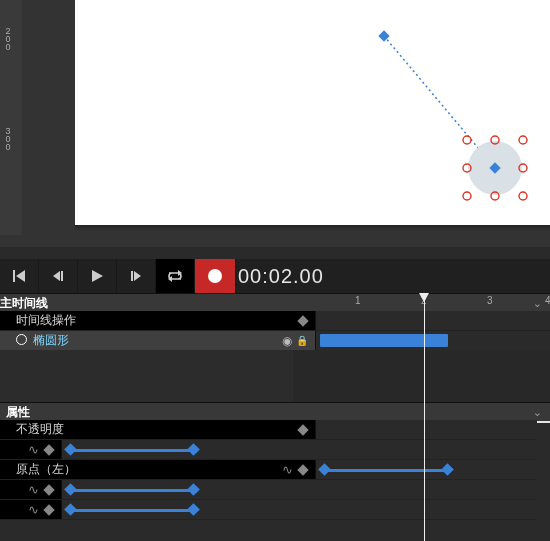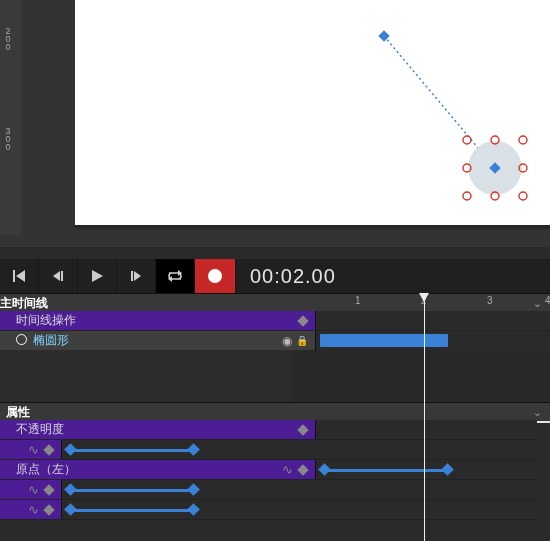--- a/index.html
+++ b/index.html
@@ -4,27 +4,27 @@
 <style>
   html,body{margin:0;padding:0;background:#2a2a2a;font-family:-apple-system,Helvetica,Arial,sans-serif;font-size:12px;color:#ddd;width:550px;height:541px;overflow:hidden}
   .canvas-area{position:absolute;left:0;top:0;width:550px;height:247px;background:#333}
   .ruler-v{position:absolute;left:0;top:0;width:22px;height:235px;background:#3a3a3a;color:#aaa;font-size:9px}
   .ruler-tick{position:absolute;left:3px;writing-mode:vertical-rl;text-orientation:upright;letter-spacing:-2px}
   .canvas{position:absolute;left:75px;top:0;width:475px;height:225px;background:#fff}
   .shadow{position:absolute;left:75px;top:225px;width:475px;height:6px;background:linear-gradient(#00000055,transparent)}
   .transport{position:absolute;left:0;top:259px;width:550px;height:34px;background:#202020;display:flex;align-items:center}
   .tbtn{width:38px;height:34px;display:flex;align-items:center;justify-content:center;color:#ccc;border-right:1px solid #181818}
   .tbtn.rec{background:#c62828;width:40px}
-  .timecode{font-size:20px;color:#e6e6e6;padding-left:14px;font-weight:300;letter-spacing:1px}
+  .timecode{font-size:20px;color:#e6e6e6;padding-left:2px;font-weight:300;letter-spacing:1px}
   .tl-header{position:absolute;left:0;top:293px;width:550px;height:18px;background:#383838;display:flex;align-items:center;border-top:1px solid #111;border-bottom:1px solid #111}
   .tl-title{font-size:12px;font-weight:bold;color:#fff;flex:0 0 265px}
   .ruler-h{position:absolute;left:293px;top:293px;height:18px;width:257px;font-size:10px;color:#aaa}
   .ruler-h span{position:absolute;top:2px}
   .rows{position:absolute;left:0;top:311px;width:550px}
-  .row{height:19px;display:flex;align-items:center;border-bottom:1px solid #222;background:#4c1d95}
+  .row{height:19px;display:flex;align-items:center;border-bottom:1px solid #222;background:#000000}
   .row .label{flex:0 0 238px;padding-left:16px;color:#d8d8d8;font-size:12px}
   .row .ctl{flex:0 0 55px;display:flex;justify-content:flex-end;align-items:center;gap:4px;padding-right:6px;color:#999}
   .row .track{flex:1;position:relative;height:100%;border-left:1px solid #111;background:#2a2a2a}
   .clip{position:absolute;left:4px;top:3px;height:13px;background:#3a82d8;width:128px;border-radius:1px}
   .row.obj{background:#3f3f3f}
   .row.obj .label{color:#7dd3fc}
   .shape-bullet{display:inline-block;width:9px;height:9px;border:1.5px solid #fff;border-radius:50%;margin-right:6px;vertical-align:-1px}
   .gap{position:absolute;left:0;top:350px;width:550px;height:52px;background:#282828;border-left:293px solid #2c2c2c;box-sizing:border-box}
   .props-head{position:absolute;left:0;top:402px;width:550px;height:18px;background:#383838;display:flex;align-items:center;border-top:1px solid #111;border-bottom:2px solid #e5e5e5}
   .props-head .t{padding-left:6px;font-weight:bold;color:#fff;flex:0 0 265px}

